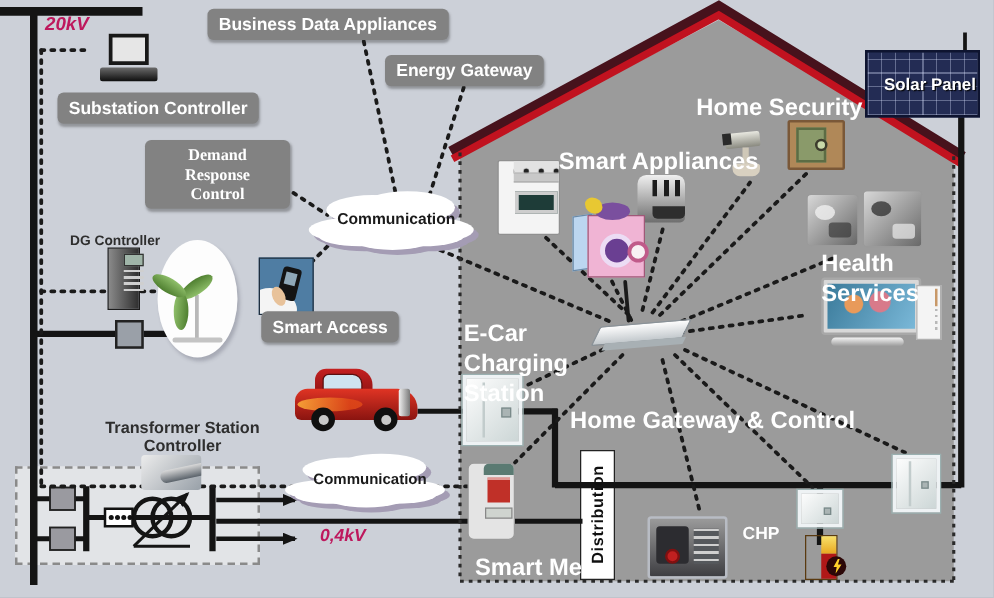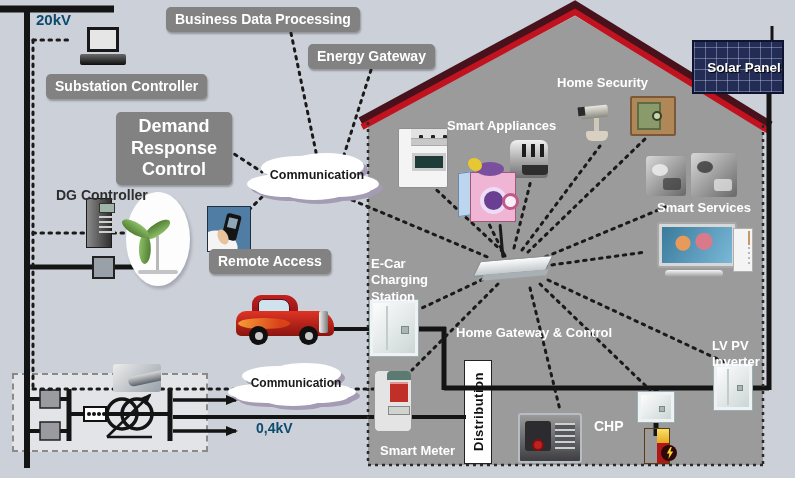--- a/index.html
+++ b/index.html
@@ -12,24 +12,24 @@
   svg.layer { position:absolute; left:0; top:0; z-index:2; pointer-events:none; }
   svg#house-layer { z-index:1; }
 
   
   .glabel {
     position:absolute; z-index:6; background:#828282; color:#fff;
     font-weight:bold; font-size:14px; line-height:1.2;
     padding:4px 9px; border-radius:5px; text-align:center;
     box-shadow:1px 2px 2px rgba(40,40,40,.35); white-space:nowrap;
   }
-  .glabel.small { font-size:18px; white-space:normal; }
-  .dlabel { position:absolute; z-index:6; color:#2e2e2e; font-weight:bold; font-size:14px; }
-  .klabel { position:absolute; z-index:6; color:#0c4a6e; font-weight:bold; font-size:15px; }
-  .wlabel { position:absolute; z-index:6; color:#fff; font-weight:bold; font-size:13px; line-height:1.25; }
+  .glabel.small { font-size:13px; white-space:normal;font-family:Liberation Serif, serif; }
+  .dlabel { position:absolute; z-index:6; color:#2e2e2e; font-weight:bold; font-size:11px; }
+  .klabel { position:absolute; z-index:6; color:#be185d; font-weight:bold; font-size:15px;font-style:italic; }
+  .wlabel { position:absolute; z-index:6; color:#fff; font-weight:bold; font-size:19px; line-height:1.25; }
 
   
   .cloud { position:absolute; z-index:4; }
   .cloud .shape, .cloud .under {
     position:absolute; left:20px; top:12px; width:84px; height:34px;
     background:#fff; border-radius:50%;
     box-shadow:-32px 5px 0 -7px #fff, 30px 5px 0 -7px #fff,
                -16px -11px 0 -5px #fff, 12px -13px 0 -4px #fff,
                0 9px 0 -5px #fff, 24px 9px 0 -8px #fff, -26px 10px 0 -9px #fff;
   }
@@ -411,32 +411,32 @@
       <div class="handle" style="width:6px; height:6px;"></div>
   </div>
 
   <div class="icon ic-solar" style="left:692px; top:40px;">
     <span>Solar Panel</span>
   </div>
 
   <div class="klabel" style="left:36px; top:11px;">20kV</div>
   <div class="klabel" style="left:256px; top:420px; font-size:14px;">0,4kV</div>
 
-  <div class="glabel" style="left:166px; top:7px;">Business Data Processing</div>
+  <div class="glabel" style="left:166px; top:7px;">Business Data Appliances</div>
   <div class="glabel" style="left:308px; top:44px;">Energy Gateway</div>
   <div class="glabel" style="left:46px; top:74px;">Substation Controller</div>
   <div class="glabel small" style="left:116px; top:112px; width:116px;">Demand Response Control</div>
-  <div class="glabel" style="left:209px; top:249px;">Remote Access</div>
+  <div class="glabel" style="left:209px; top:249px;">Smart Access</div>
 
   <div class="dlabel" style="left:56px; top:187px;">DG Controller</div>
+  <div class="dlabel" style="left:84px; top:334px; width:124px; text-align:center; font-size:13px;">Transformer Station Controller</div>
 
   <div class="wlabel" style="left:557px; top:75px;">Home Security</div>
   <div class="wlabel" style="left:447px; top:118px;">Smart Appliances</div>
-  <div class="wlabel" style="left:657px; top:200px;">Smart Services</div>
+  <div class="wlabel" style="left:657px; top:200px;">Health Services</div>
   <div class="wlabel" style="left:456px; top:325px;">Home Gateway &amp; Control</div>
   <div class="wlabel" style="left:371px; top:256px; width:70px;">E-Car Charging Station</div>
   <div class="wlabel" style="left:380px; top:443px;">Smart Meter</div>
   <div class="wlabel" style="left:594px; top:418px; font-size:14px;text-align:right;">CHP</div>
-  <div class="wlabel" style="left:712px; top:338px; width:60px;">LV PV Inverter</div>
 
   <div class="dist-text">Distribution</div>
 
 </div>
 
 </body></html>

